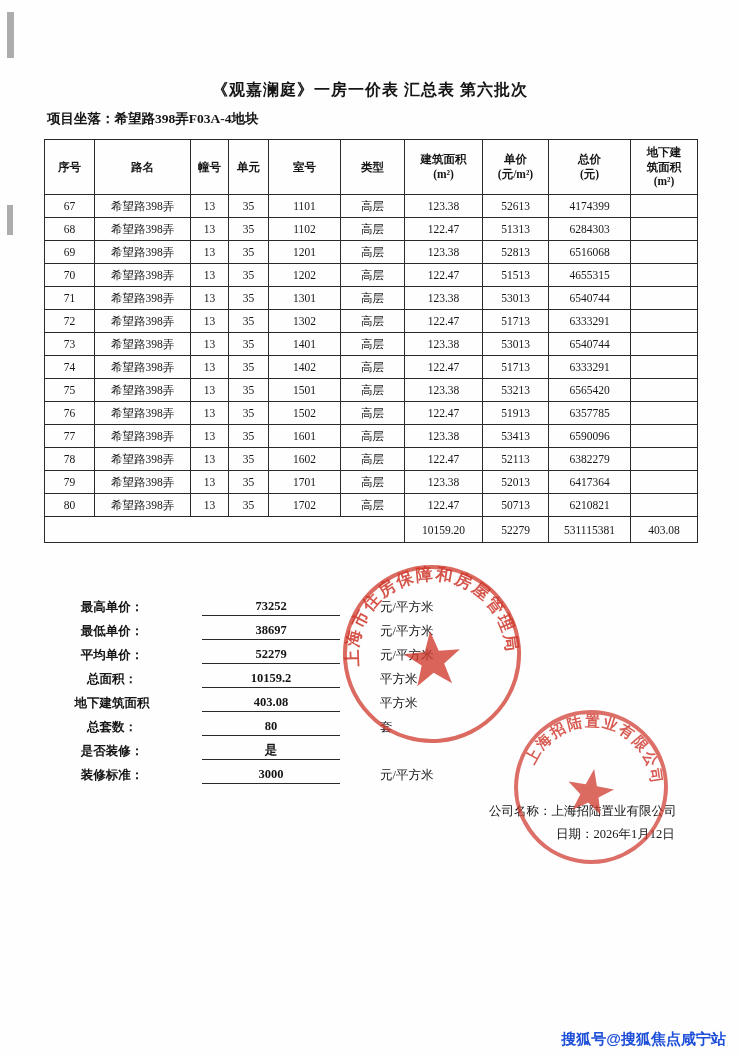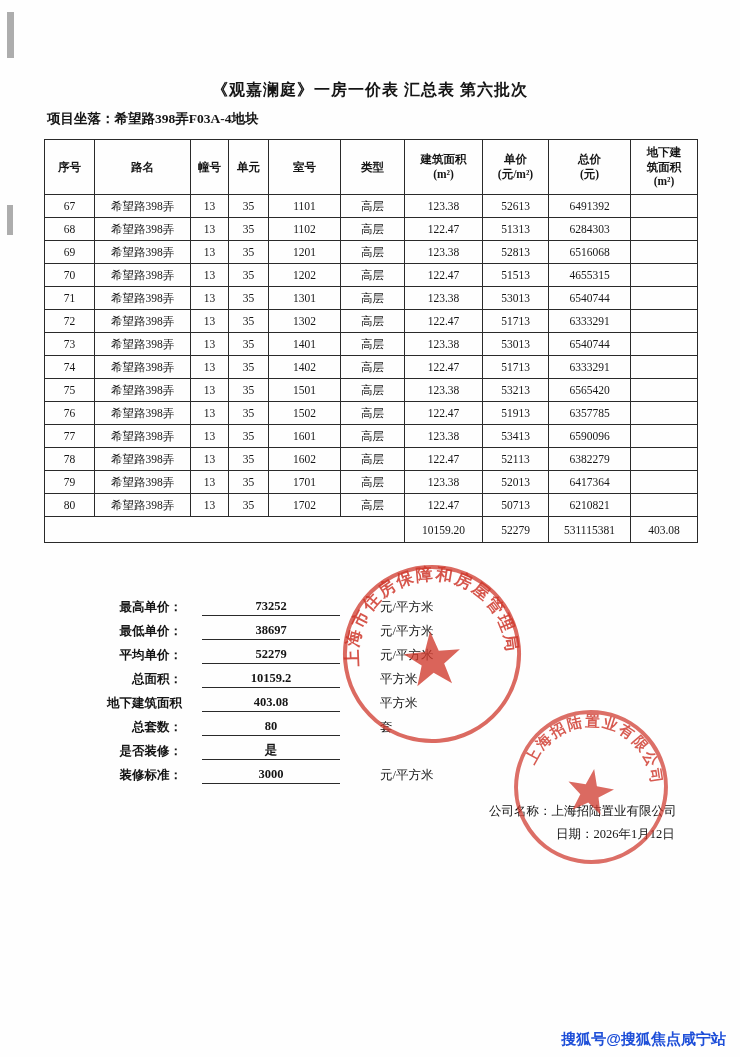--- a/index.html
+++ b/index.html
@@ -24,21 +24,21 @@
     font-size:11.5px;padding:0 2px;overflow:hidden;
   }
   .price-table th{
     height:54px;font-weight:bold;white-space:pre-line;line-height:1.3;
   }
   .price-table td{height:22px;}
   .price-table tr.total-row td{height:25px;}
   .summary-block{position:absolute;top:592px;left:42px;}
   .summary-row{display:flex;align-items:flex-end;height:24px;}
   .summary-label{
-    width:140px;text-align:right;font-weight:bold;font-size:12.5px;line-height:1.4;
+    width:140px;text-align:center;font-weight:bold;font-size:12.5px;line-height:1.4;
   }
   .summary-value{
     width:138px;margin-left:20px;text-align:center;font-size:12.5px;
     border-bottom:1.5px solid #2a2a2a;font-weight:600;line-height:1.35;
   }
   .summary-unit{margin-left:40px;font-size:12.5px;line-height:1.4;}
   .company-line{position:absolute;left:489px;top:803px;font-size:12.5px;}
   .date-line{position:absolute;left:556px;top:826px;font-size:12.5px;}
   .stamp{position:absolute;pointer-events:none;}
   .stamp1{left:338px;top:560px;width:188px;height:188px;transform:rotate(-5deg);}
@@ -98,21 +98,21 @@
     <tbody id="price-table-body">
         <tr>
           <td>67</td>
           <td>希望路398弄</td>
           <td>13</td>
           <td>35</td>
           <td>1101</td>
           <td>高层</td>
           <td>123.38</td>
           <td>52613</td>
-          <td>6491392</td>
+          <td>4174399</td>
           <td></td>
         </tr>
         <tr>
           <td>68</td>
           <td>希望路398弄</td>
           <td>13</td>
           <td>35</td>
           <td>1102</td>
           <td>高层</td>
           <td>122.47</td>

